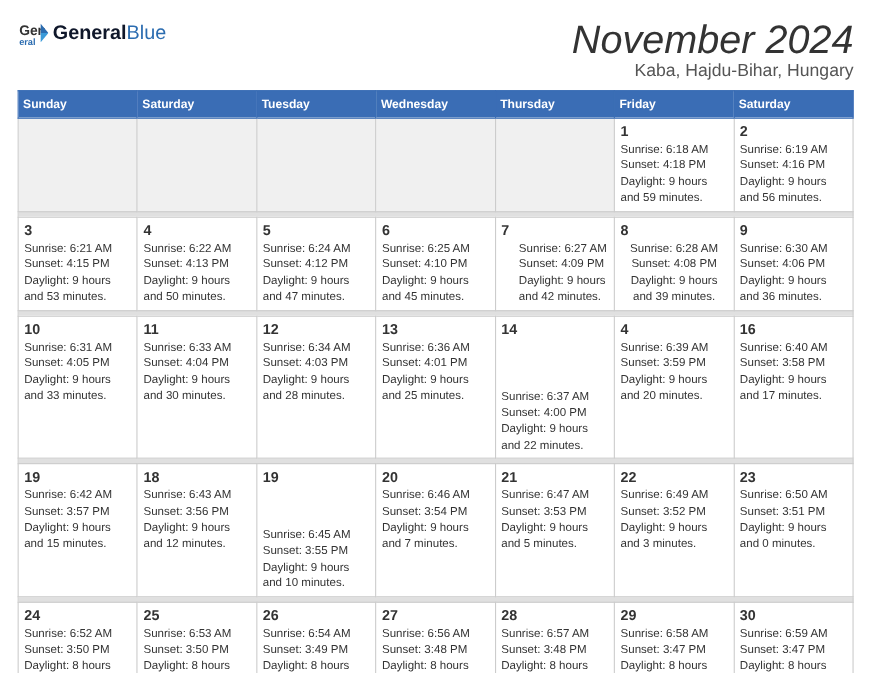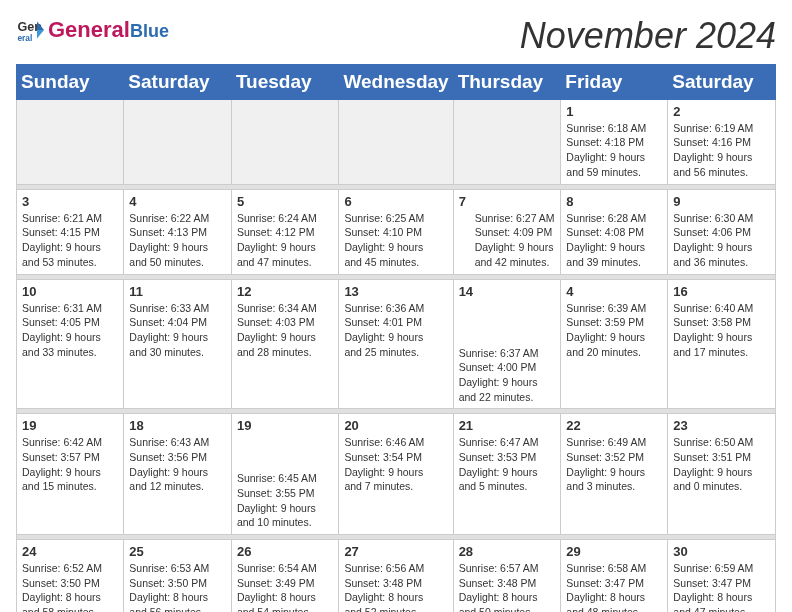--- a/index.html
+++ b/index.html
@@ -15,28 +15,28 @@
       align-items: flex-start;
       justify-content: space-between;
       margin-bottom: 8px;
     }
     .logo {
       display: flex;
       align-items: center;
       gap: 4px;
     }
     .logo-text-general {
-      font-size: 22px;
+      font-size: 18px;
       font-weight: bold;
-      color: #be185d;
+      color: #0f172a;
       line-height: 1;
     }
     .logo-text-blue {
       font-size: 18px;
-      font-weight: bold;
+      font-weight: normal;
       color: #2b6cb0;
       line-height: 1;
     }
     .logo-icon {
       width: 28px;
       height: 28px;
     }
     .title-area {
       text-align: right;
     }
@@ -54,21 +54,21 @@
     }
     .calendar-table {
       width: 100%;
       border-collapse: collapse;
       border: 1px solid #ccc;
     }
     .calendar-table th {
       background: #3a6db5;
       color: #fff;
       padding: 6px 4px;
-      font-size: 19px;
+      font-size: 11px;
       font-weight: bold;
       text-align: left;
       border: 1px solid #3a6db5;
     }
     .calendar-table td {
       border: 1px solid #ccc;
       vertical-align: top;
       padding: 4px 5px;
       width: 108px;
       min-height: 80px;
@@ -107,20 +107,21 @@
       <polygon points="30,20 40,20 30,32" fill="#3a9ad9"></polygon>
     </svg>
     <div>
       <div>
         <span class="logo-text-general">General</span><span class="logo-text-blue">Blue</span>
       </div>
     </div>
   </div>
   <div class="title-area">
     <div class="month-title">November 2024</div>
+    <div class="location-title">Kaba, Hajdu-Bihar, Hungary</div>
   </div>
 </div>
 
 <table class="calendar-table">
   <thead>
     <tr>
     <th>Sunday</th>
         <th>Saturday</th>
         <th>Tuesday</th>
         <th>Wednesday</th>
@@ -185,21 +186,21 @@
         </td>
         <td>
           <span class="day-number">7</span>
           <div class="day-info" style="white-space: pre-line; margin-left: 16px;">Sunrise: 6:27 AM
 Sunset: 4:09 PM
 Daylight: 9 hours
 and 42 minutes.</div>
         </td>
         <td>
           <span class="day-number">8</span>
-          <div class="day-info" style="white-space: pre-line;">Sunrise: 6:28 AM
+          <div class="day-info" style="white-space: pre-line; text-align: center;">Sunrise: 6:28 AM
 Sunset: 4:08 PM
 Daylight: 9 hours
 and 39 minutes.</div>
         </td>
         <td>
           <span class="day-number">9</span>
           <div class="day-info" style="white-space: pre-line;">Sunrise: 6:30 AM
 Sunset: 4:06 PM
 Daylight: 9 hours
 and 36 minutes.</div>

